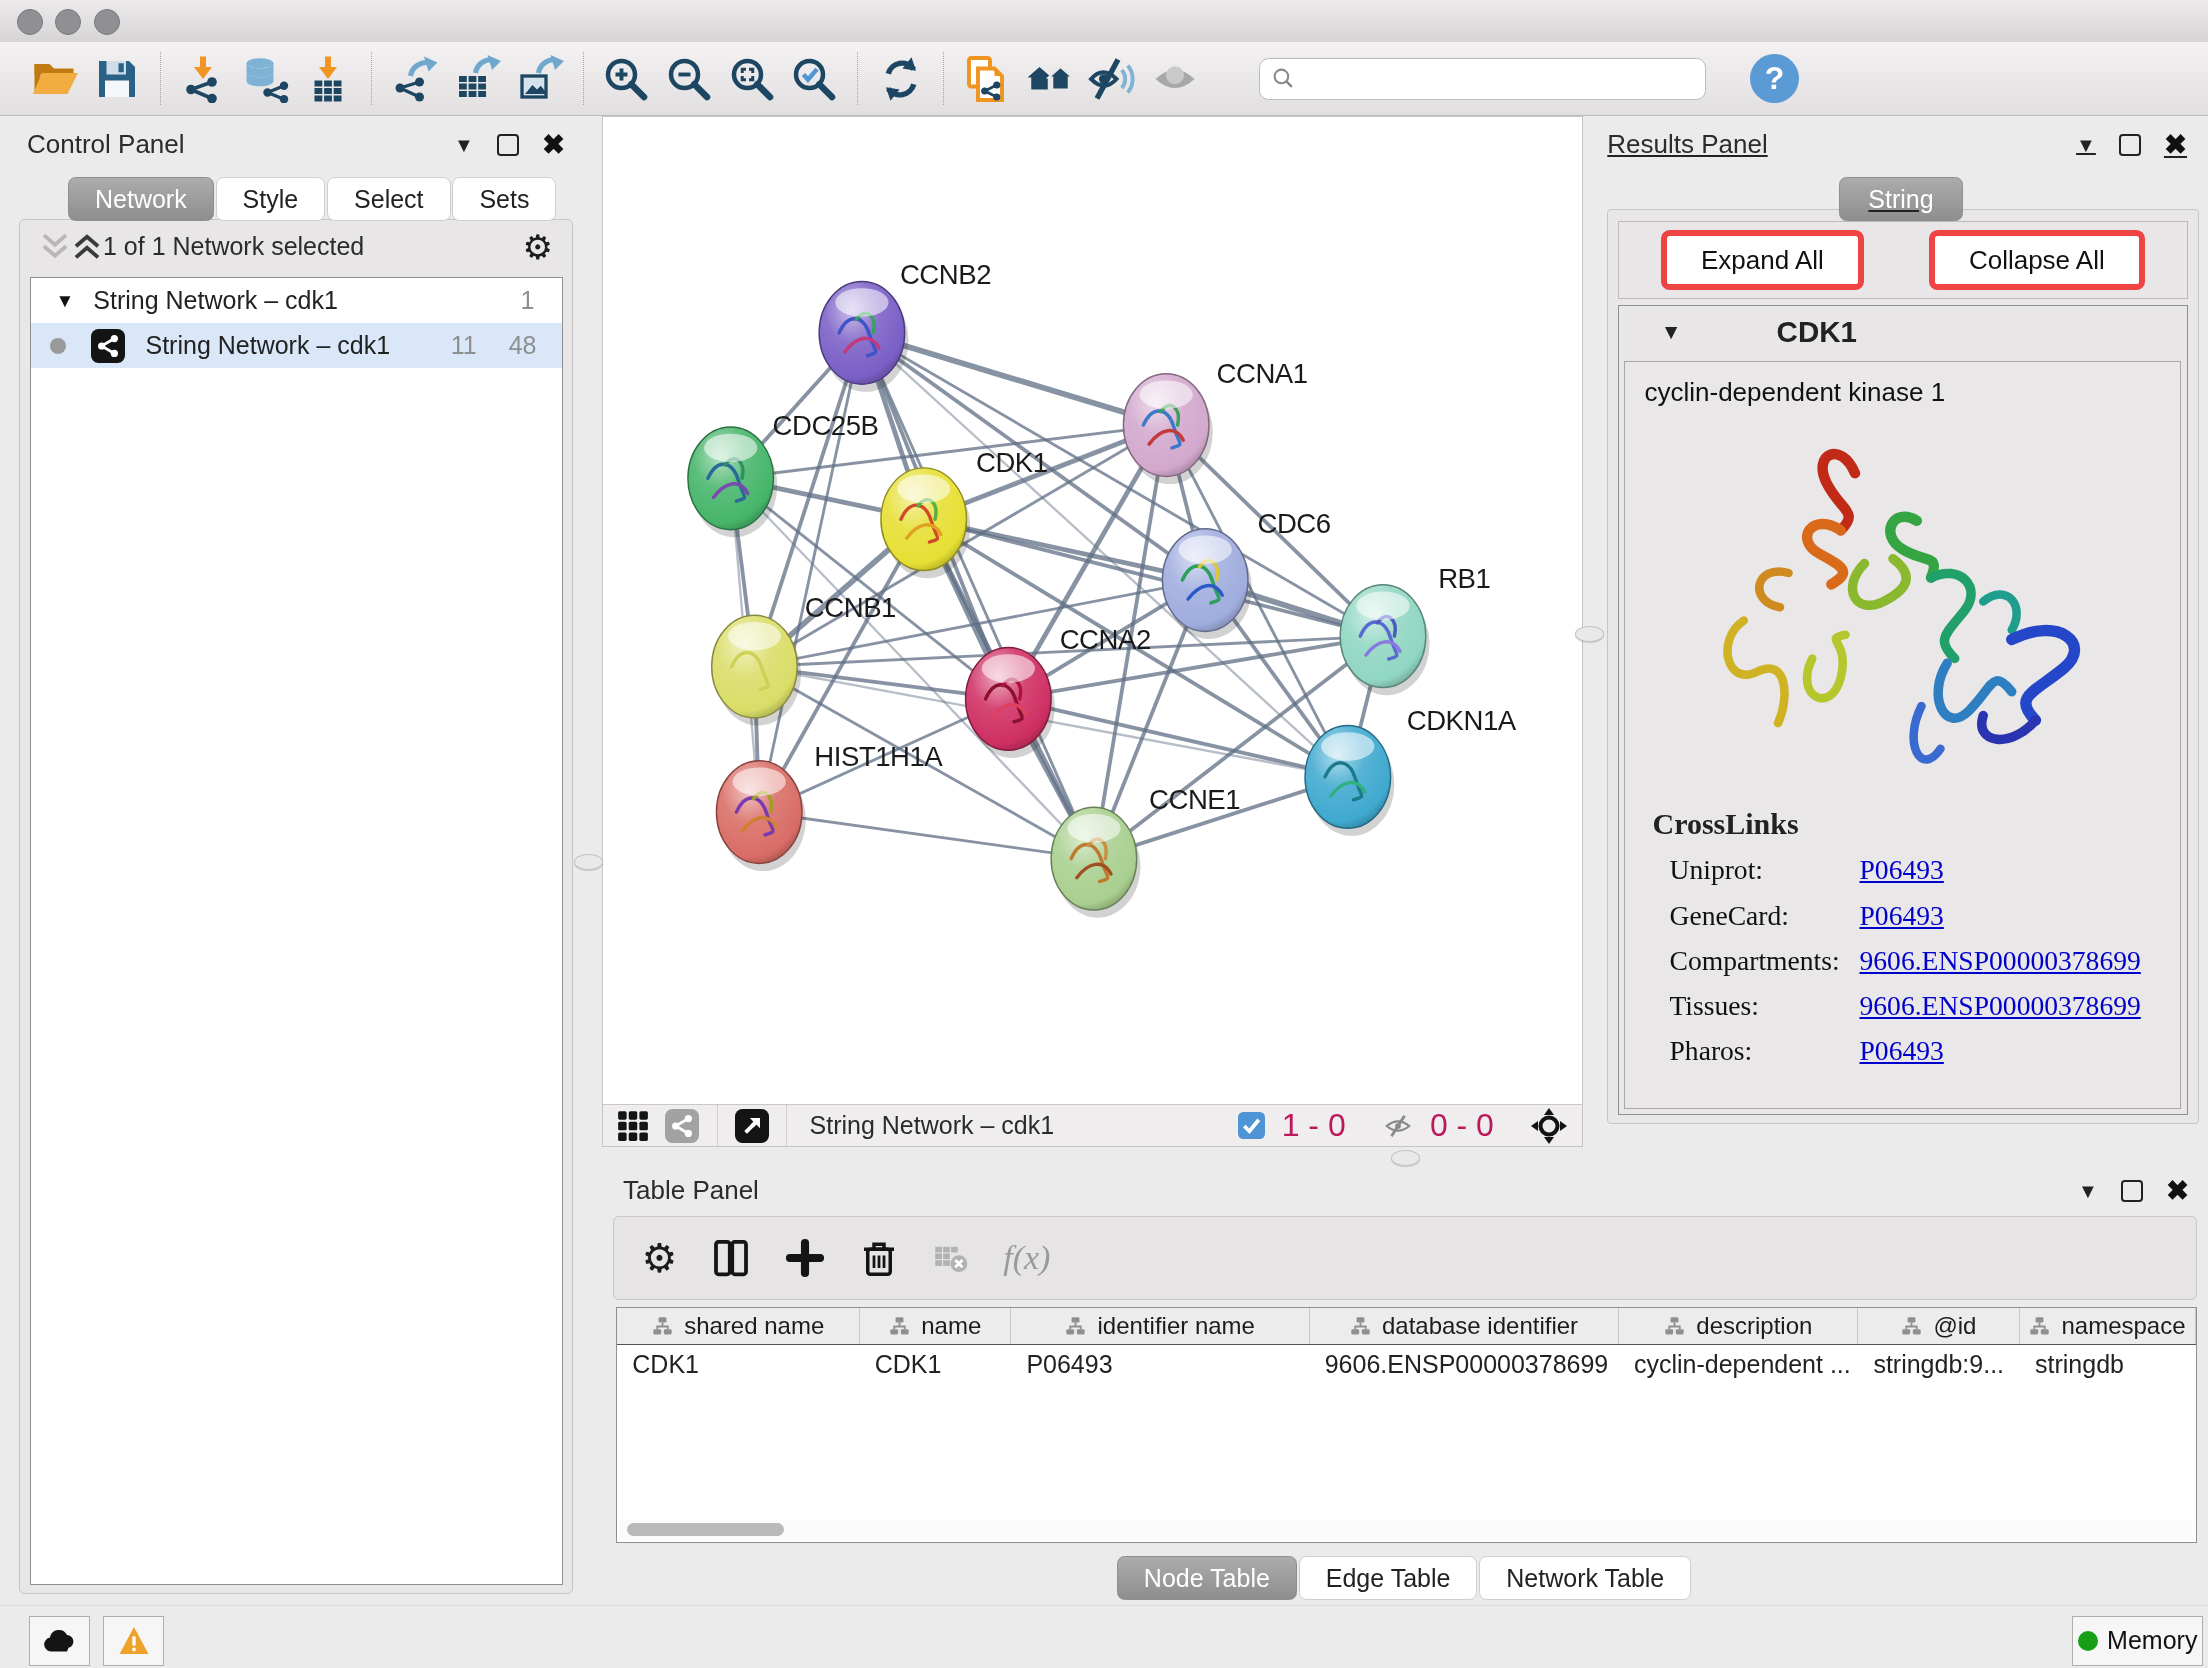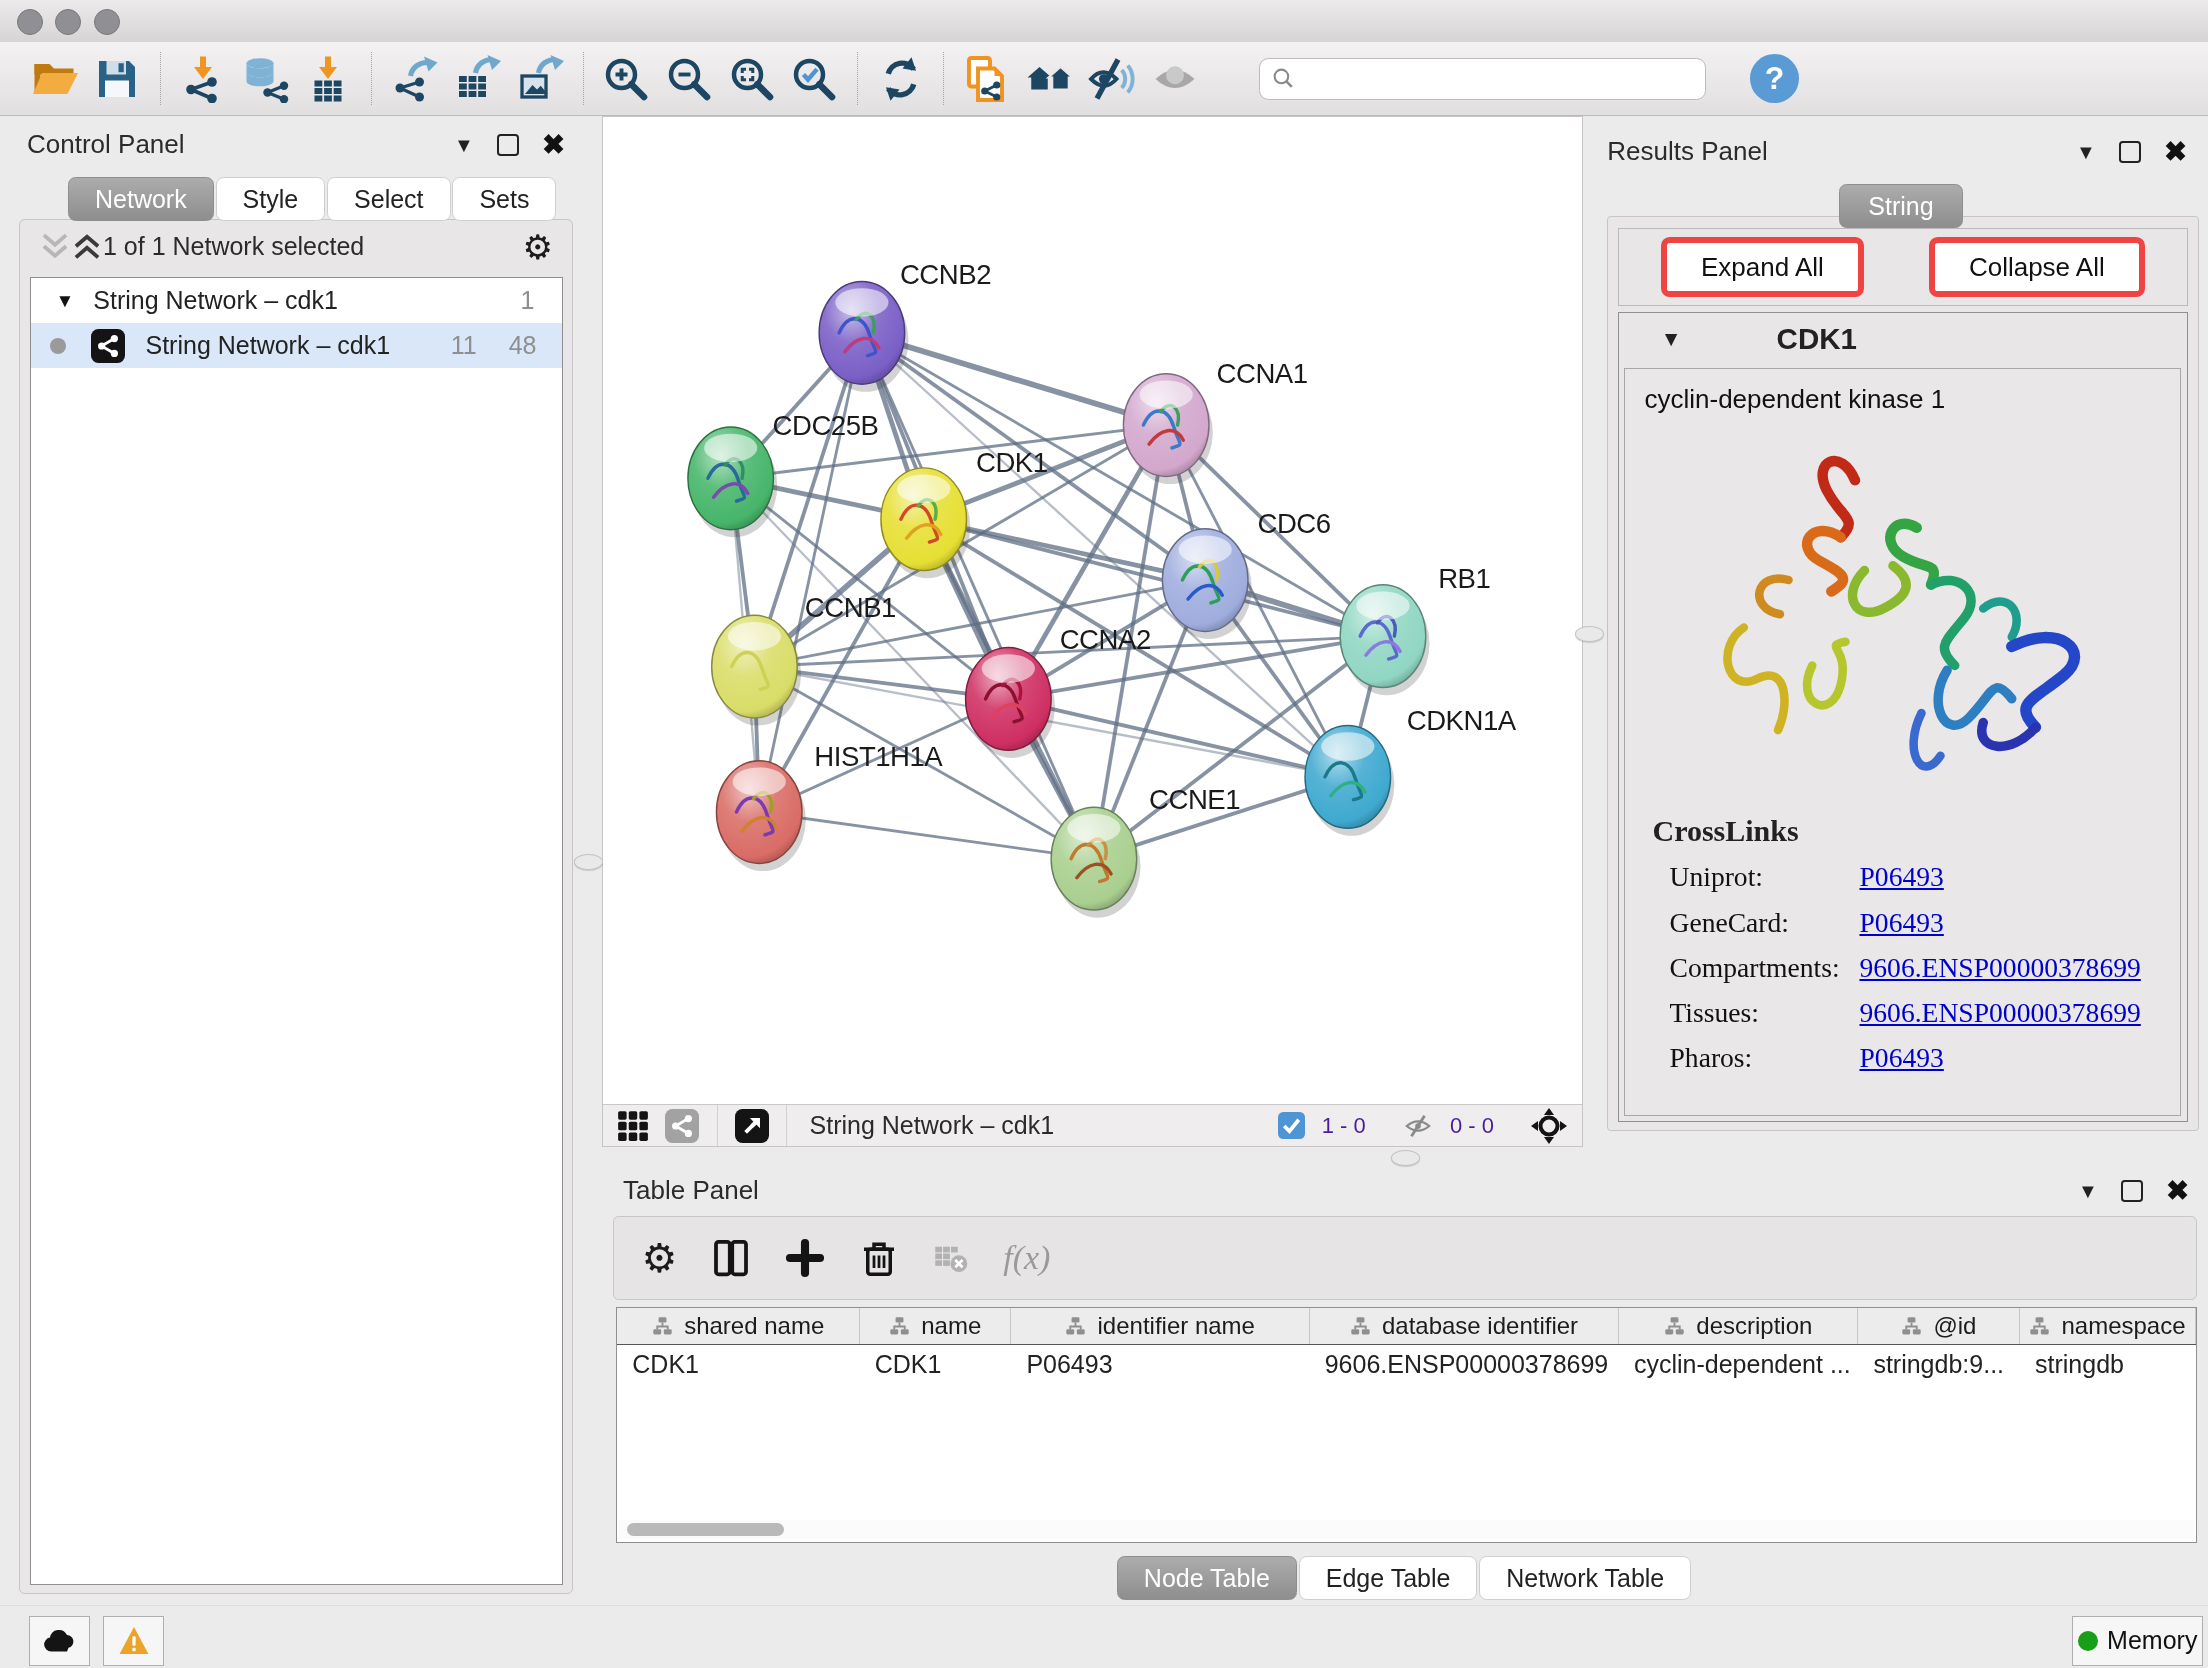--- a/index.html
+++ b/index.html
@@ -57,24 +57,24 @@
   
   .network-panel{position:absolute;left:602px;top:116px;width:981px;height:1031px;
     background:#fff;border:1px solid #c6c4c4;box-sizing:border-box;}
   #graph{position:absolute;left:0;top:0;}
   .net-label{font-size:29px;fill:#1a1a1a;letter-spacing:-0.5px;}
   .netbar{position:absolute;left:0;bottom:0;width:100%;height:42px;background:#efeded;
     border-top:1px solid #c9c7c7;display:flex;align-items:center;box-sizing:border-box;}
   .nb-icon{width:34px;height:34px;margin:0 7.6px;}
   .vdiv{width:1px;height:100%;background:#d2d0d0;margin:0 9.5px;}
   .netbar .nb-title{font-size:25px;color:#2b2b2b;margin-left:13.3px;}
-  .nb-counts{font-size:22px;color:#4c1d95;margin:0 9.5px;}
+  .nb-counts{font-size:32px;color:#be185d;margin:0 9.5px;}
   .nb-right{margin-left:auto;display:flex;align-items:center;}
   
-  .results-panel{position:absolute;left:1594px;top:123px;width:614px;height:1023px;}
+  .results-panel{position:absolute;left:1594px;top:116px;width:614px;height:1023px;text-decoration:underline;}
   .results-panel .phead{padding:7.6px 21px 0 13.3px;}
   .rp-tab-row{display:flex;justify-content:center;margin-top:11.4px;position:relative;z-index:2;}
   .rp-tab{font-size:25px;color:#fff;background:linear-gradient(#acacac,#8e8e8e);
     border-radius:7.6px;padding:6.7px 28.5px;border:1px solid #8e8e8e;}
   .rp-outer{position:absolute;left:13.3px;right:9.5px;top:93px;bottom:15px;background:#e8e6e6;
     border:1px solid #c6c4c4;border-radius:3.8px;}
   .rp-btnbox{position:absolute;left:9.5px;right:9.5px;top:11.4px;height:76px;border:1px solid #bbb9b9;
     display:flex;align-items:center;justify-content:center;gap:65px;}
   .rp-btn{background:#fff;border:6px solid #ef4444;border-radius:8.6px;font-size:26px;
     padding:8.6px 34px;color:#111;}

